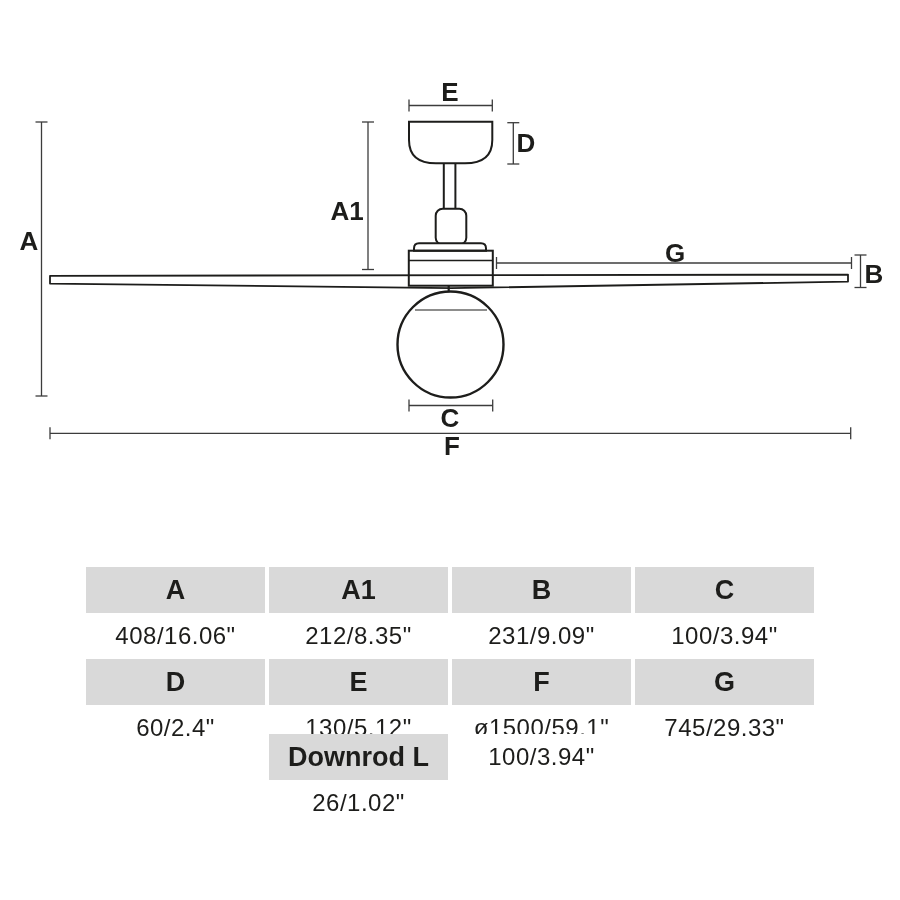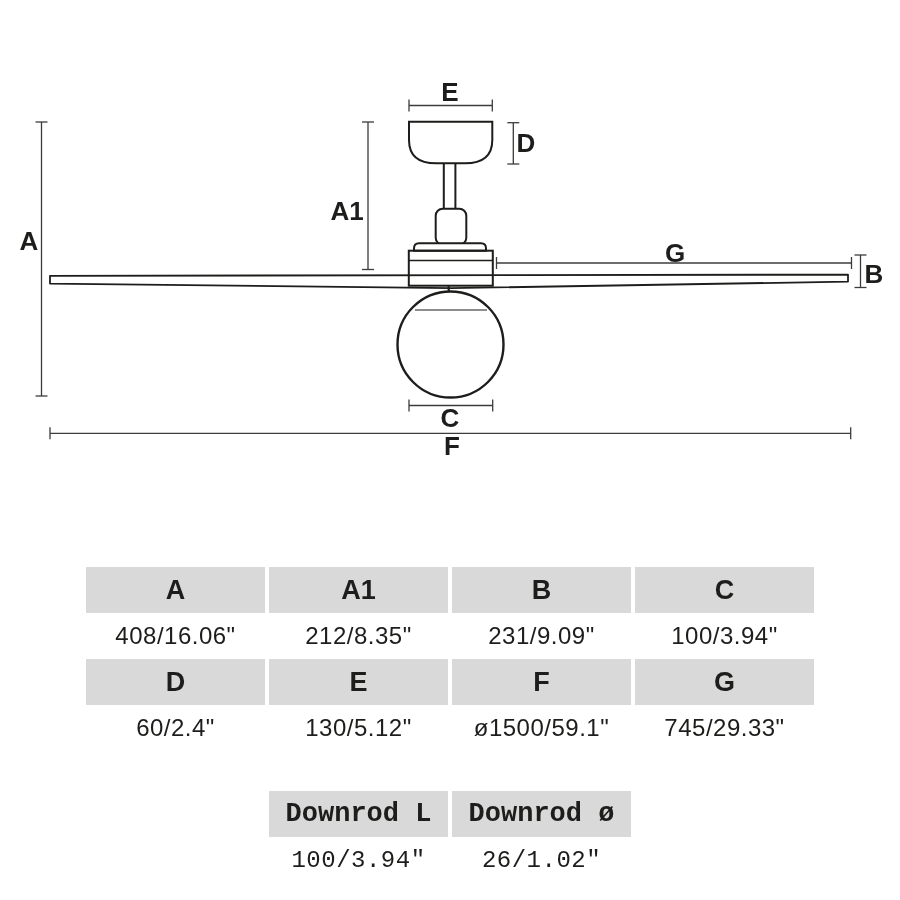--- a/index.html
+++ b/index.html
@@ -33,23 +33,22 @@
     grid-auto-rows: 46px;
     color: #1d1d1b;
   }
   .main-table {
     left: 86px;
     top: 567px;
     grid-template-columns: repeat(4, 179px);
   }
   .downrod-table {
     left: 269px;
-    top: 791px;
+    top: 734px;
     grid-template-columns: repeat(2, 179px);
-    font-family: Liberation Mono, monospace;
   }
   .th {
     background: #d9d9d9;
     font-weight: bold;
     font-size: 27px;
     display: flex;
     align-items: center;
     justify-content: center;
   }
   .td {
@@ -162,19 +161,18 @@
     <div class="th">G</div>
 
     <div class="td">60/2.4"</div>
     <div class="td">130/5.12"</div>
     <div class="td">ø1500/59.1"</div>
     <div class="td">745/29.33"</div>
   </div>
 
   <div class="dim-table downrod-table">
     <div class="th">Downrod L</div>
-    <div class="th">Downrod ø</div>
 
     <div class="td">100/3.94"</div>
     <div class="td">26/1.02"</div>
   </div>
 
 </div>
 
 </body></html>

